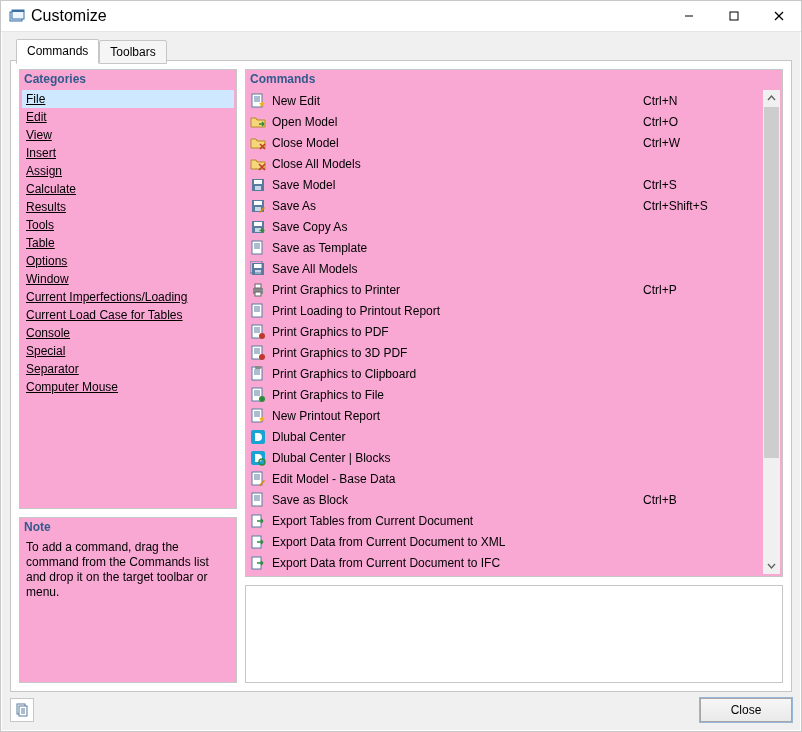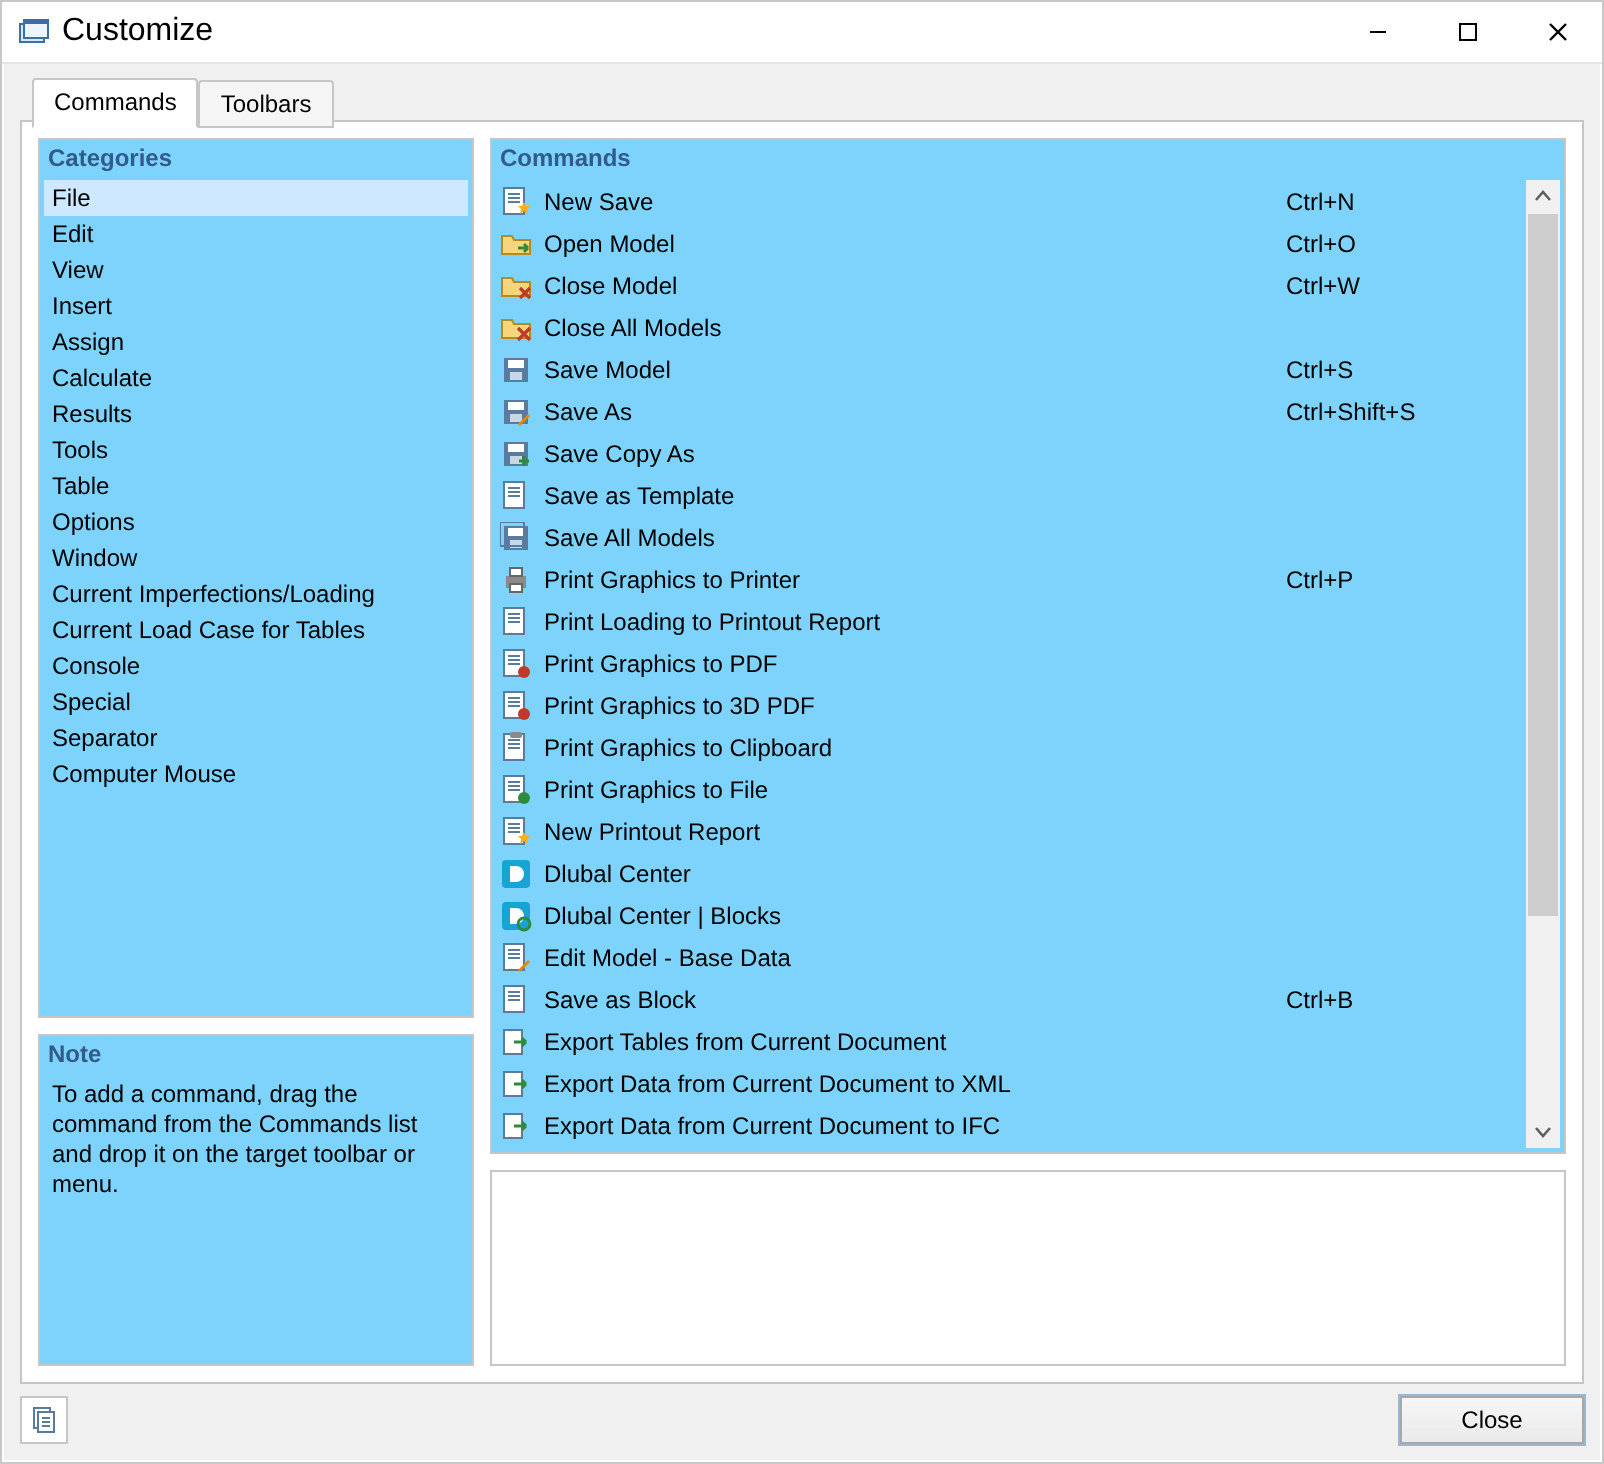--- a/index.html
+++ b/index.html
@@ -92,40 +92,41 @@
   }
 
   
   .leftcol {
     position: absolute;
     left: 0; top: 0;
     width: 218px;
     bottom: 0;
   }
   .groupbox {
-    background: #7dd3fc;
+    background: #f9a8d4;
     box-sizing: border-box;
   }
   .group-title {
     font-size: 12px;
     font-weight: 600;
     color: #335a8c;
     padding: 2px 4px 4px 4px;
   }
   .categories-box {
     position: absolute;
     left: 0; top: 0; right: 0;
     height: 440px;
     border: 1px solid #c6c6c6;
   }
   .cat-list {
     position: absolute;
     left: 2px; right: 2px;
     top: 20px; bottom: 2px;
     overflow: hidden;
+    text-decoration: underline;
   }
   .cat-item {
     padding: 1px 4px;
     line-height: 16px;
     cursor: default;
   }
   .cat-item.selected {
     background: #cde8ff;
   }
 
@@ -331,21 +332,21 @@
             <div class="group-title">Commands</div>
             <div class="cmd-list-container">
               <div class="cmd-list" id="cmd-list">
                   <div class="cmd-row">
                     <span class="cmd-icon">
                       <svg width="16" height="16" viewBox="0 0 16 16">
                         <use href="#ic-page"></use>
                         <polygon points="12,8 13,10 15,10 13.5,11.5 14,14 12,12.5 10,14 10.5,11.5 9,10 11,10" fill="#f5b01a"></polygon>
                       </svg>
                     </span>
-                    <span class="cmd-label">New Save</span>
+                    <span class="cmd-label">New Edit</span>
                     <span class="cmd-shortcut">Ctrl+N</span>
                   </div>
                   <div class="cmd-row">
                     <span class="cmd-icon">
                       <svg width="16" height="16" viewBox="0 0 16 16">
                         <use href="#ic-folder"></use>
                         <path d="M9 10 h5 m0 0 l-2 -2 m2 2 l-2 2" stroke="#2e8b3d" stroke-width="1.4" fill="none"></path>
                       </svg>
                     </span>
                     <span class="cmd-label">Open Model</span>

